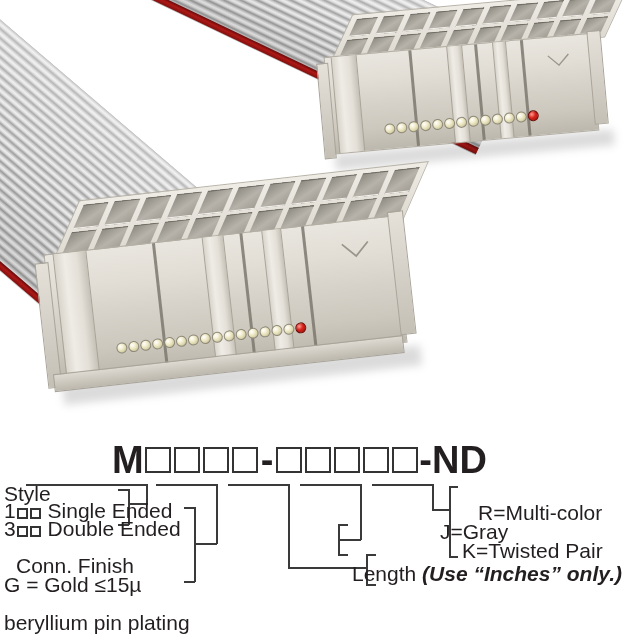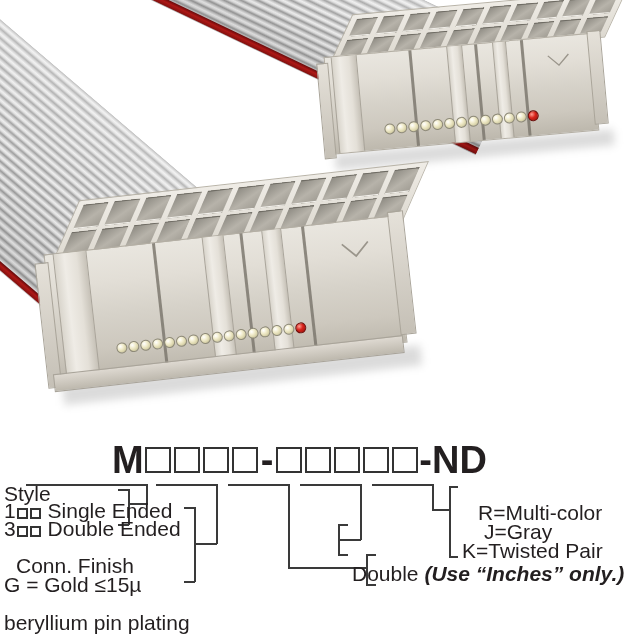--- a/index.html
+++ b/index.html
@@ -299,21 +299,21 @@
   <div class="lbl" style="left:4px;top:82px;">
     <span>3</span><span class="sbx"></span><span class="sbx"></span>
     <span>Double Ended</span>
   </div>
 
   <div class="lbl" style="left:16px;top:119px;">Conn. Finish</div>
   <div class="lbl" style="left:4px;top:138px;">G = Gold ≤15µ</div>
   <div class="lbl" style="left:4px;top:176px;">beryllium pin plating</div>
 
   <div class="lbl" style="left:478px;top:66px;">R=Multi-color</div>
-  <div class="lbl" style="left:484px;top:85px;">J=Gray</div>
+  <div class="lbl" style="left:440px;top:85px;">J=Gray</div>
   <div class="lbl" style="left:462px;top:104px;">K=Twisted Pair</div>
 
   <div class="lbl" style="left:352px;top:127px;">
-    <span>Double</span>
+    <span>Length</span>
     <span class="bi">(Use “Inches” only.)</span>
   </div>
 
 </div>
 
 </body></html>

